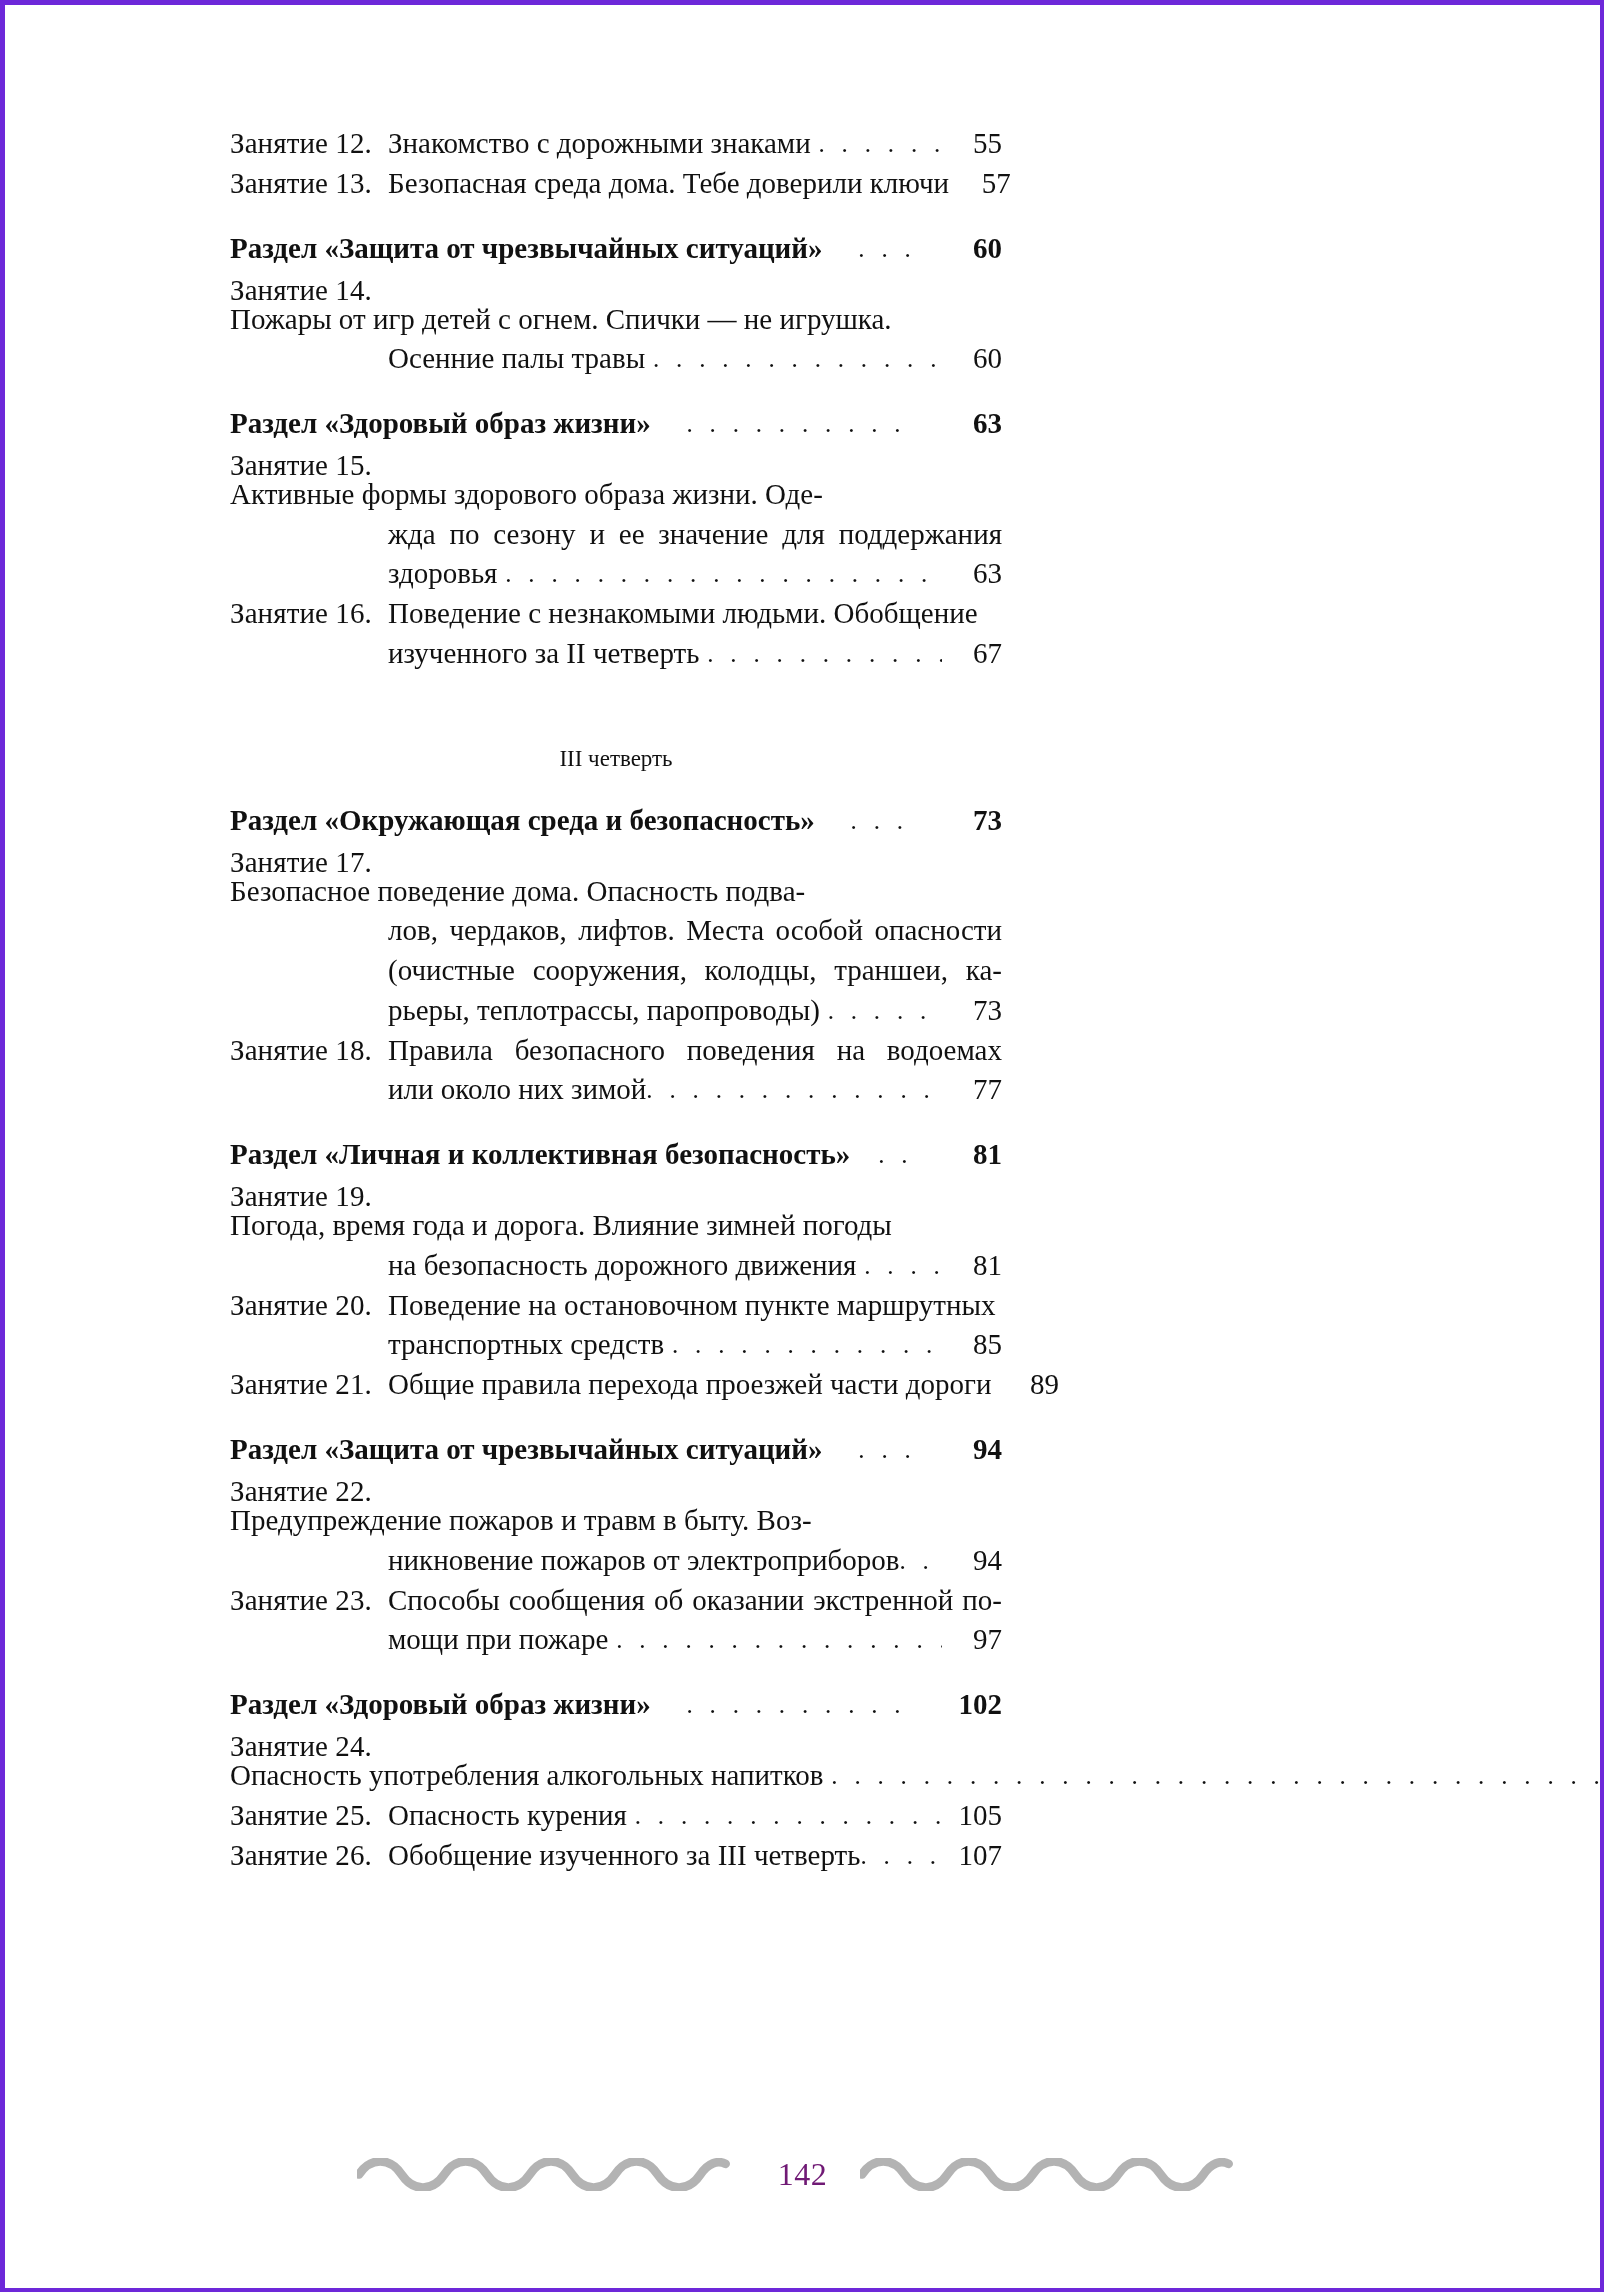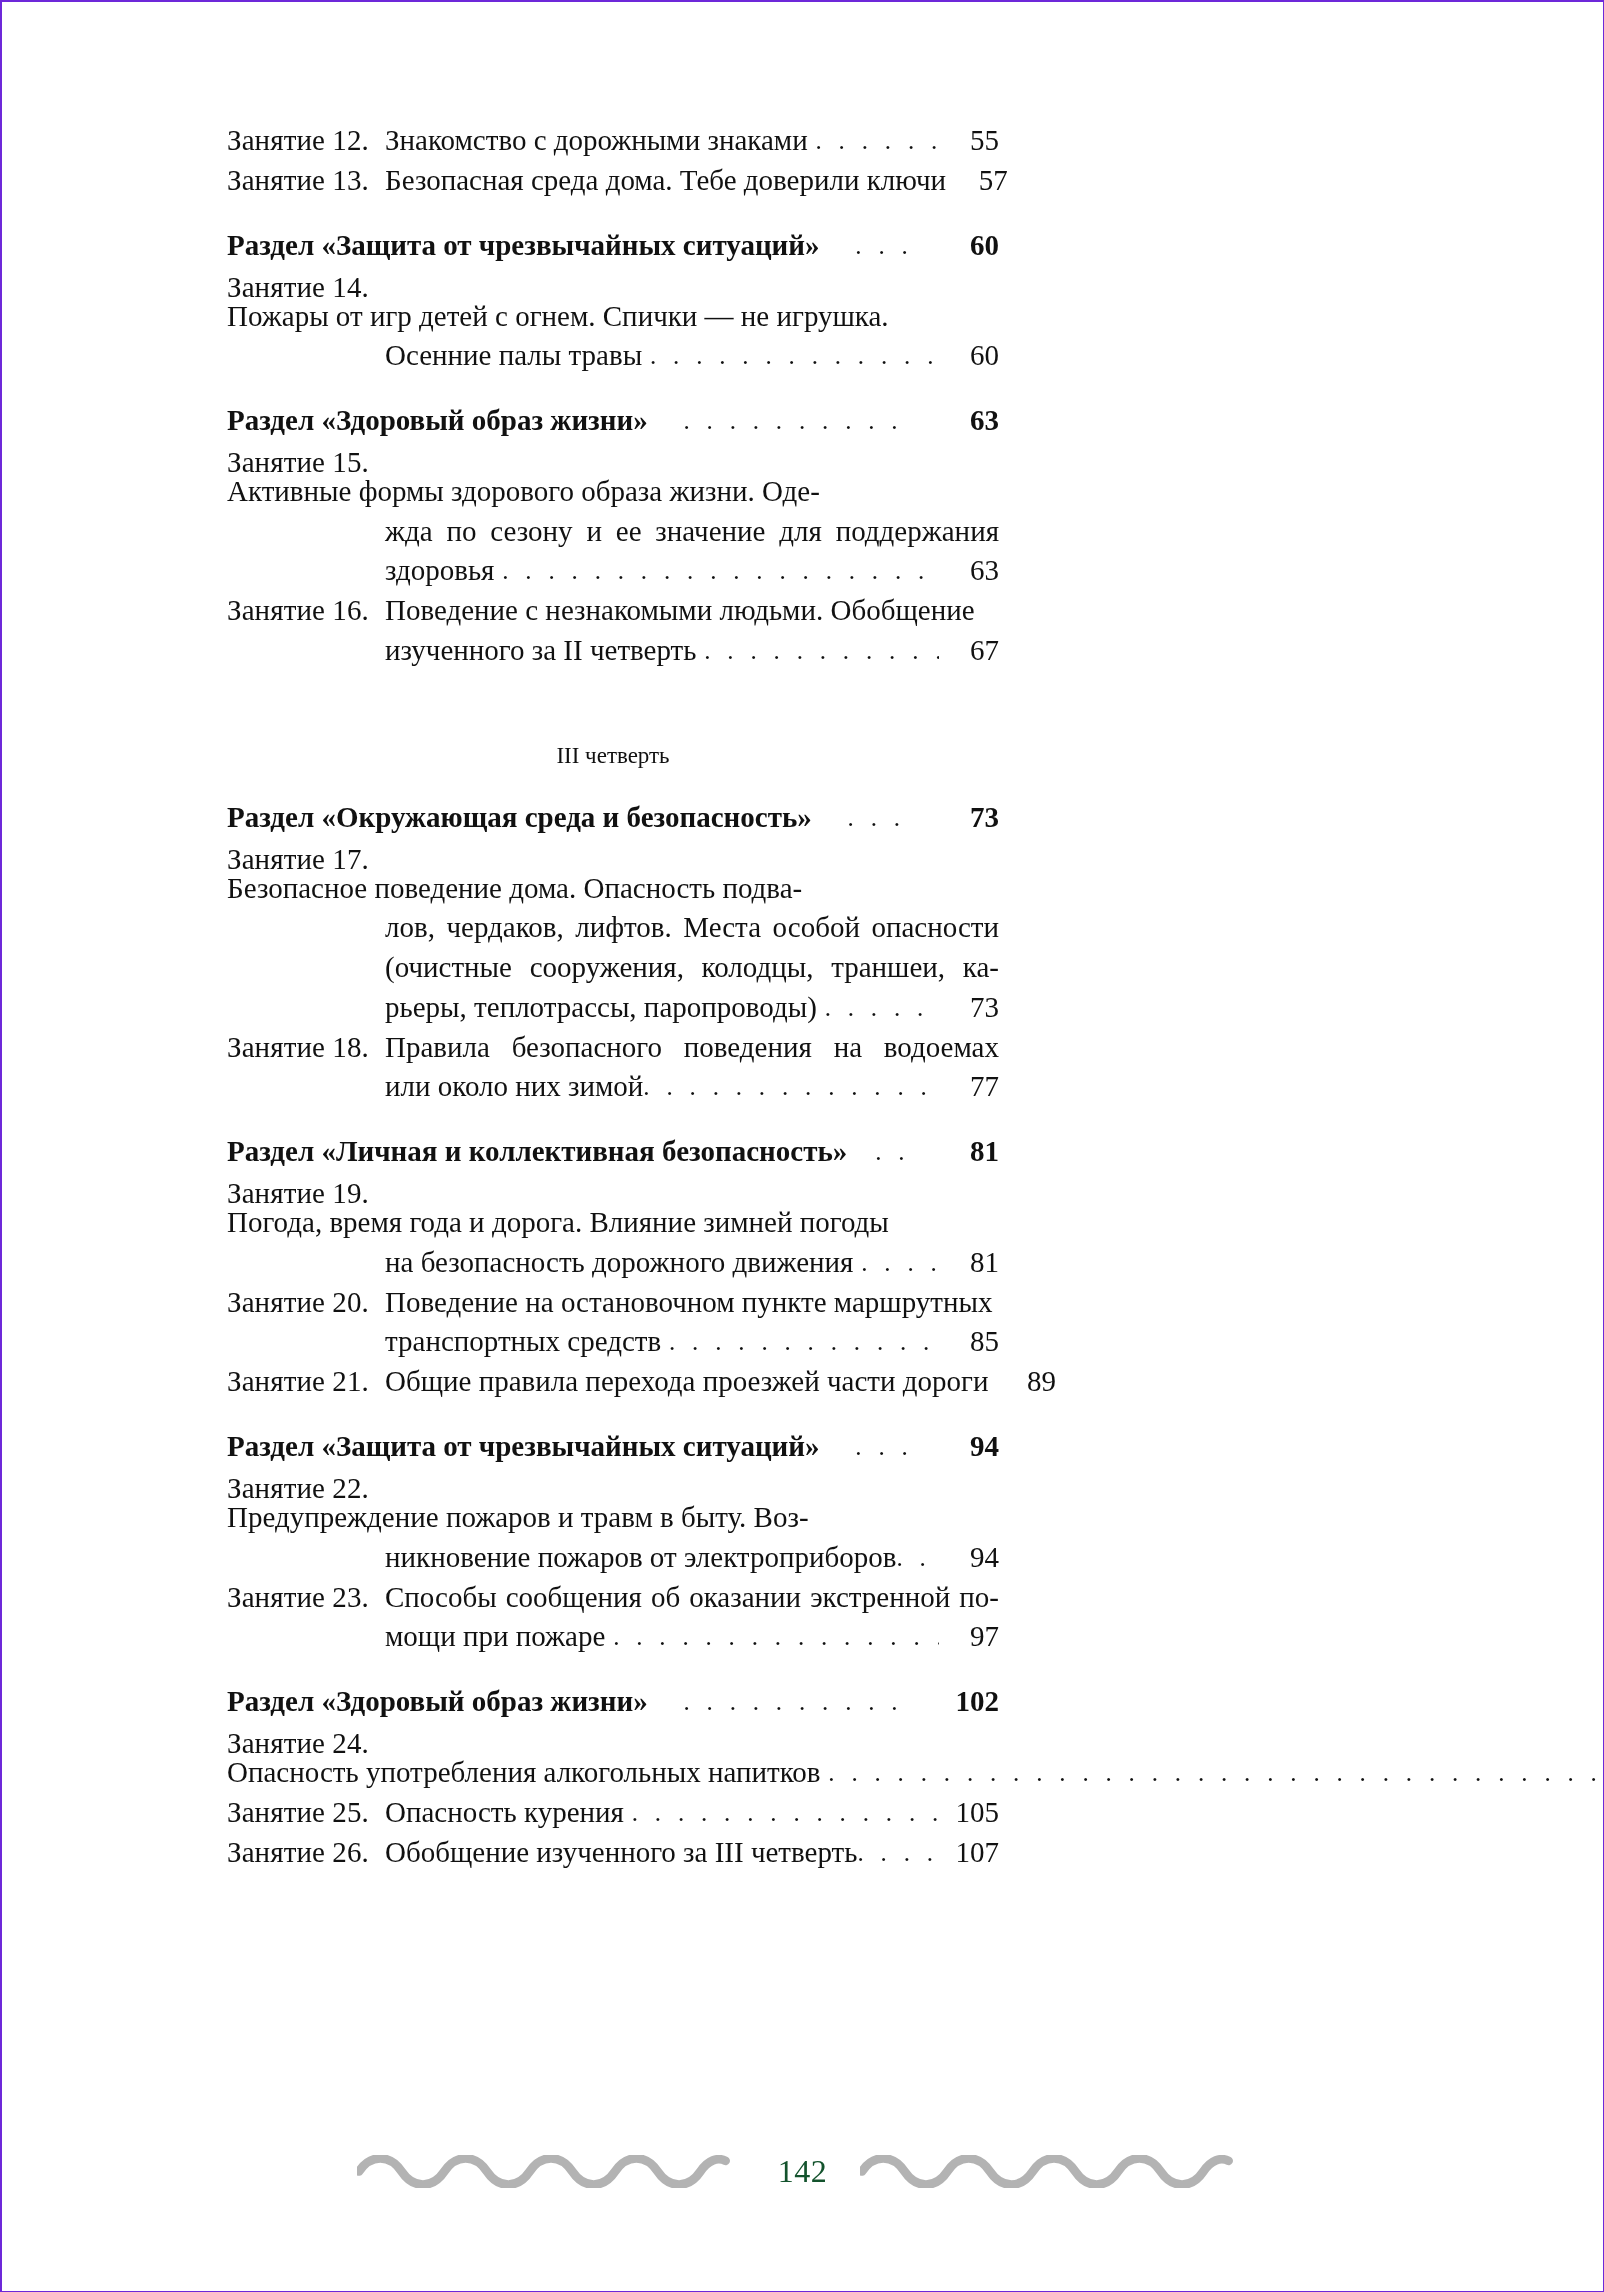--- a/index.html
+++ b/index.html
@@ -6,21 +6,21 @@
     margin: 0;
     padding: 0;
     background: #ffffff;
   }
   .page {
     position: relative;
     width: 1605px;
     height: 2293px;
     background: #ffffff;
     box-sizing: border-box;
-    border: 2px solid #6d28d9;
+    border: 5px solid #6d28d9;
     overflow: hidden;
     font-family: "Liberation Serif", "DejaVu Serif", serif;
     color: #111111;
   }
   .content {
     position: absolute;
     left: 225px;
     top: 124px;
     width: 772px;
   }
@@ -138,21 +138,21 @@
     display: flex;
     align-items: center;
     justify-content: center;
   }
   .wave {
     display: block;
   }
   .folio {
     font-size: 32px;
     font-family: "Liberation Serif", "DejaVu Serif", serif;
-    color: #14532d;
+    color: #701a75;
     margin: 0 33px;
     letter-spacing: 0.5px;
   }
 </style>
 </head>
 <body>
 
 <div class="page">
 
   <div class="content">

